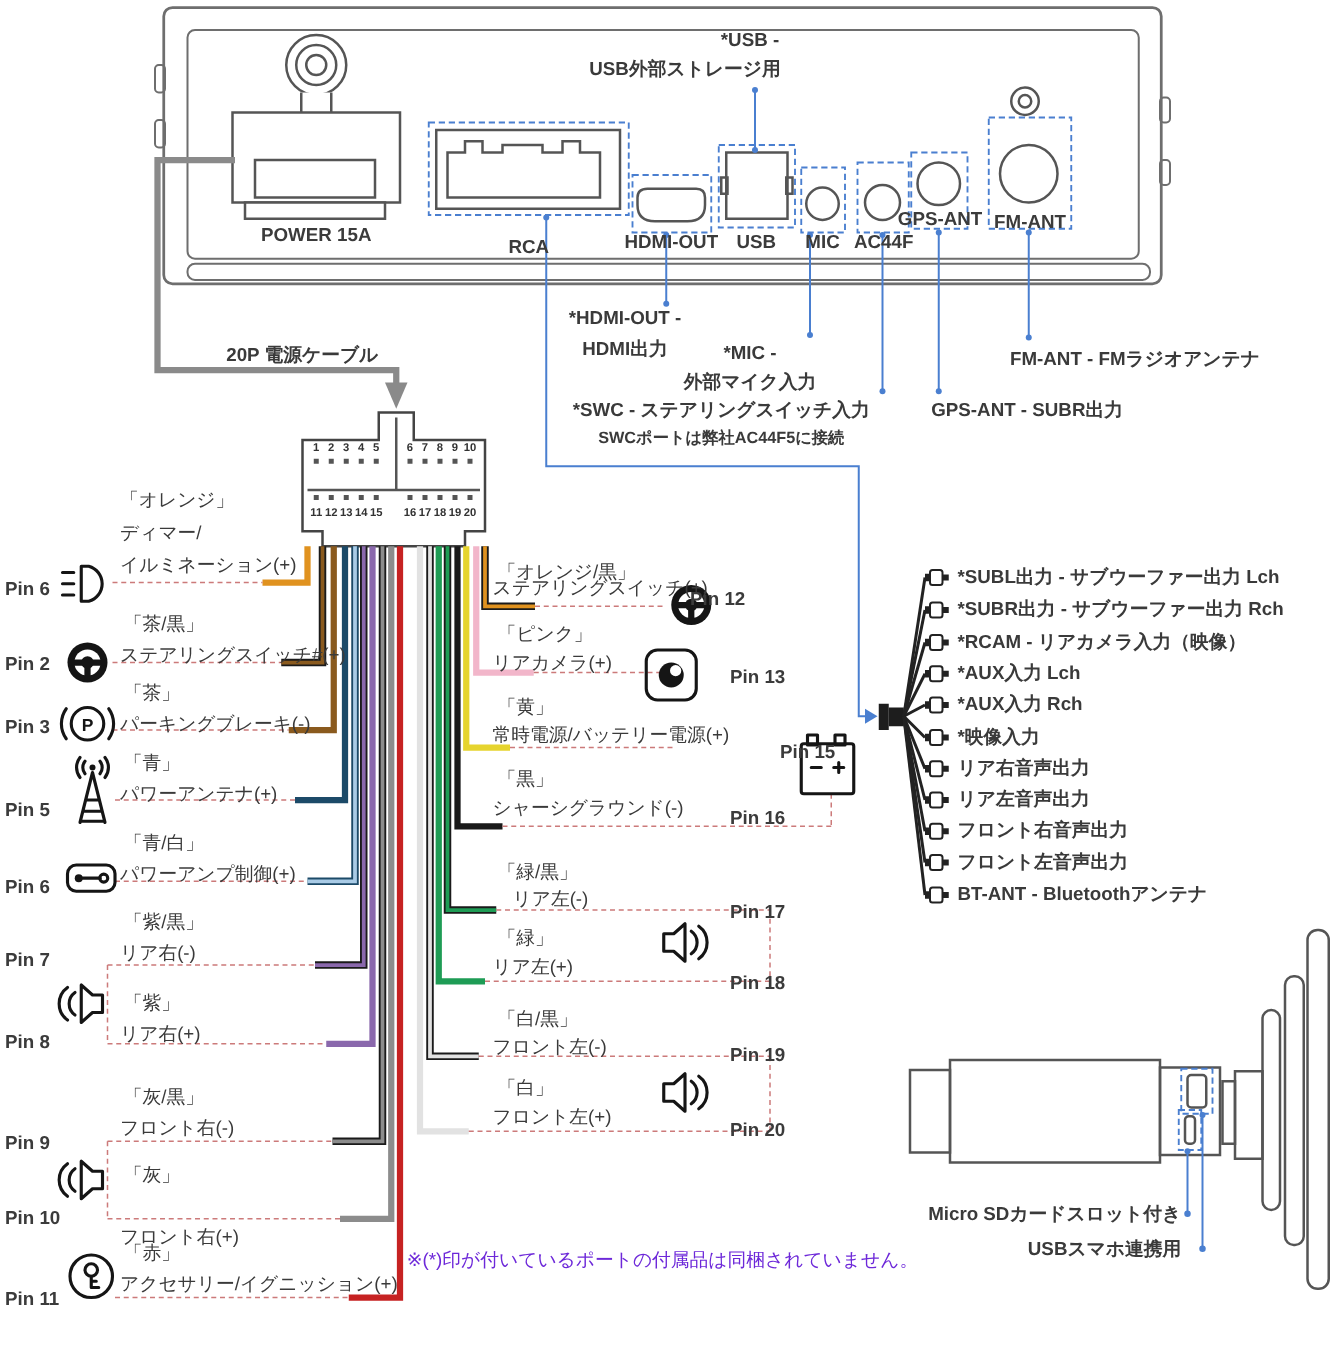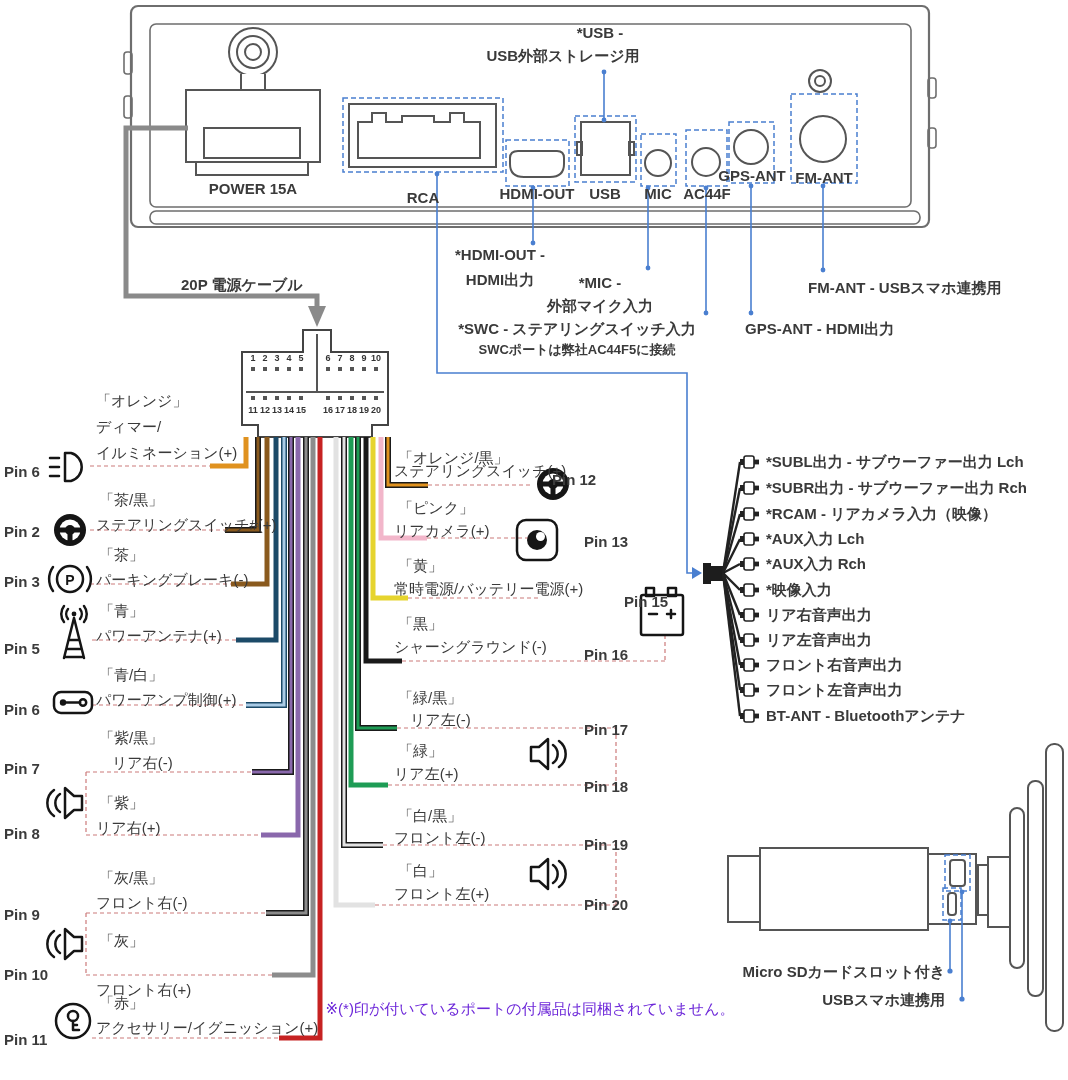--- a/index.html
+++ b/index.html
@@ -336,29 +336,29 @@
 <div class="lbl b ctr" style="left:193px;top:180px;width:120px;">POWER 15A</div>
 <div class="lbl b ctr" style="left:393px;top:177px;width:60px;margin-top:12px;">RCA</div>
 <div class="lbl b ctr" style="left:495px;top:185px;width:84px;">HDMI-OUT</div>
 <div class="lbl b ctr" style="left:583px;top:185px;width:44px;">USB</div>
 <div class="lbl b ctr" style="left:637px;top:185px;width:42px;">MIC</div>
 <div class="lbl b ctr" style="left:680px;top:185px;width:54px;">AC44F</div>
 <div class="lbl b ctr" style="left:718px;top:167px;width:68px;">GPS-ANT</div>
 <div class="lbl b ctr" style="left:790px;top:169px;width:68px;">FM-ANT</div>
 
 <div class="lbl sb ctr" style="left:552px;top:24px;width:96px;">*USB -</div>
-<div class="lbl sb ctr" style="left:470px;top:47px;width:186px;">USB外部ストレージ用</div>
+<div class="lbl sb ctr" style="left:455px;top:47px;width:186px;">USB外部ストレージ用</div>
 <div class="lbl sb ctr" style="left:430px;top:246px;width:140px;">*HDMI-OUT -</div>
 <div class="lbl sb ctr" style="left:430px;top:271px;width:140px;">HDMI出力</div>
 <div class="lbl sb ctr" style="left:530px;top:274px;width:140px;">*MIC -</div>
 <div class="lbl sb ctr" style="left:530px;top:297px;width:140px;">外部マイク入力</div>
 <div class="lbl sb ctr" style="left:432px;top:320px;width:290px;">*SWC - ステアリングスイッチ入力</div>
 <div class="lbl sb sm ctr" style="left:432px;top:343px;width:290px;text-align:center;">SWCポートは弊社AC44F5に接続</div>
-<div class="lbl sb" style="left:745px;top:320px;">GPS-ANT - HDMI出力</div>
-<div class="lbl sb" style="left:808px;top:279px;">FM-ANT - USBスマホ連携用</div>
+<div class="lbl sb" style="left:745px;top:320px;">GPS-ANT - SUBR出力</div>
+<div class="lbl sb" style="left:808px;top:279px;">FM-ANT - FMラジオアンテナ</div>
 <div class="lbl sb" style="left:181px;top:276px;">20P 電源ケーブル</div>
 
 <div class="pinrow" style="left:247px;top:353px;">
   <span>1</span>
       <span>2</span>
       <span>3</span>
       <span>4</span>
       <span>5</span>
 </div>
 <div class="pinrow" style="left:322px;top:353px;">
@@ -398,21 +398,21 @@
 
 <div class="lbl" style="left:99px;top:602px;">「青」</div>
 <div class="lbl" style="left:96px;top:627px;">パワーアンテナ(+)</div>
 <div class="lbl pn" style="left:4px;top:640px;">Pin 5</div>
 
 <div class="lbl" style="left:99px;top:666px;">「青/白」</div>
 <div class="lbl" style="left:96px;top:691px;">パワーアンプ制御(+)</div>
 <div class="lbl pn" style="left:4px;top:701px;">Pin 6</div>
 
 <div class="lbl" style="left:99px;top:729px;">「紫/黒」</div>
-<div class="lbl" style="left:96px;top:754px;margin-left:16px;">リア右(-)</div>
+<div class="lbl" style="left:96px;top:754px;">リア右(-)</div>
 <div class="lbl pn" style="left:4px;top:760px;">Pin 7</div>
 
 <div class="lbl" style="left:99px;top:794px;">「紫」</div>
 <div class="lbl" style="left:96px;top:819px;">リア右(+)</div>
 <div class="lbl pn" style="left:4px;top:825px;">Pin 8</div>
 
 <div class="lbl" style="left:99px;top:869px;">「灰/黒」</div>
 <div class="lbl" style="left:96px;top:894px;">フロント右(-)</div>
 <div class="lbl pn" style="left:4px;top:906px;">Pin 9</div>
 

